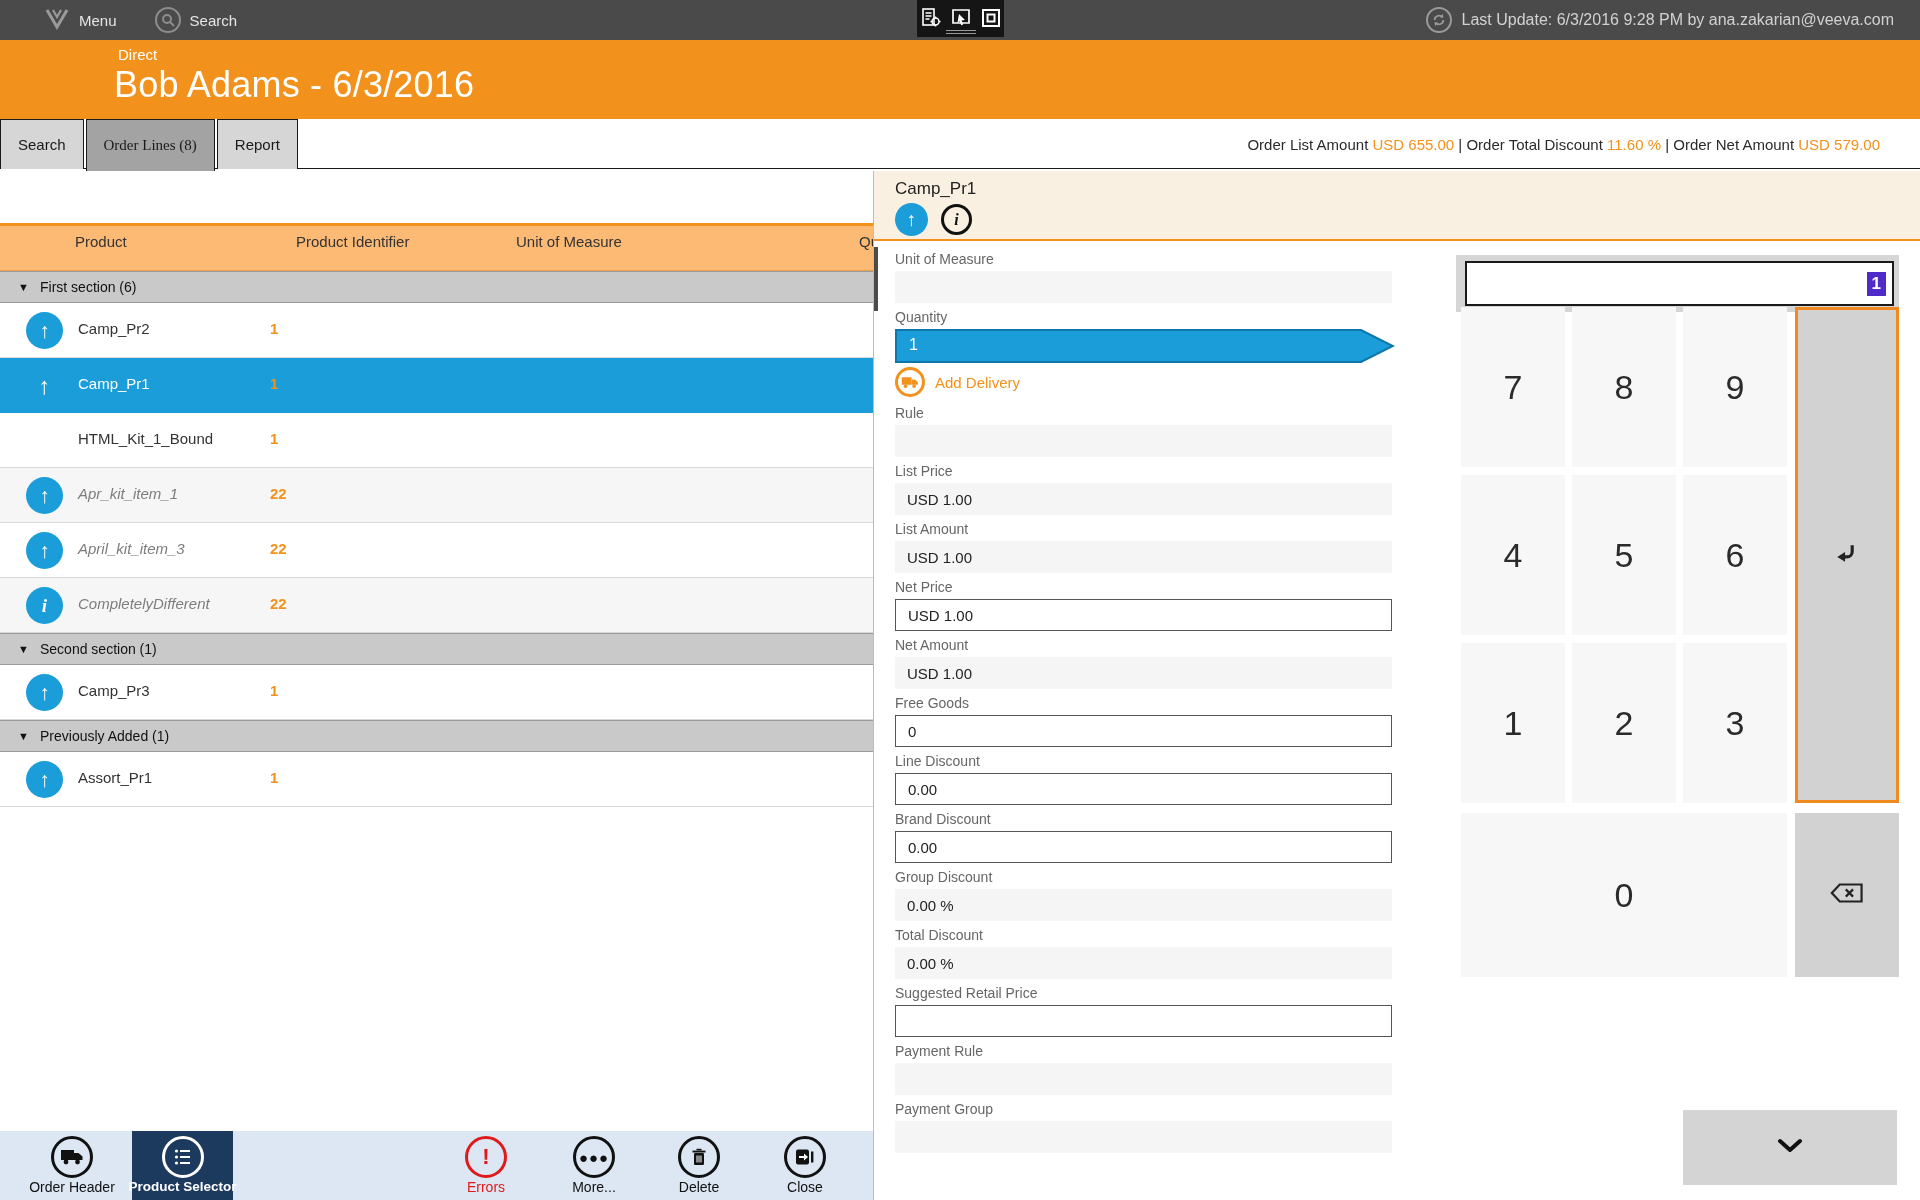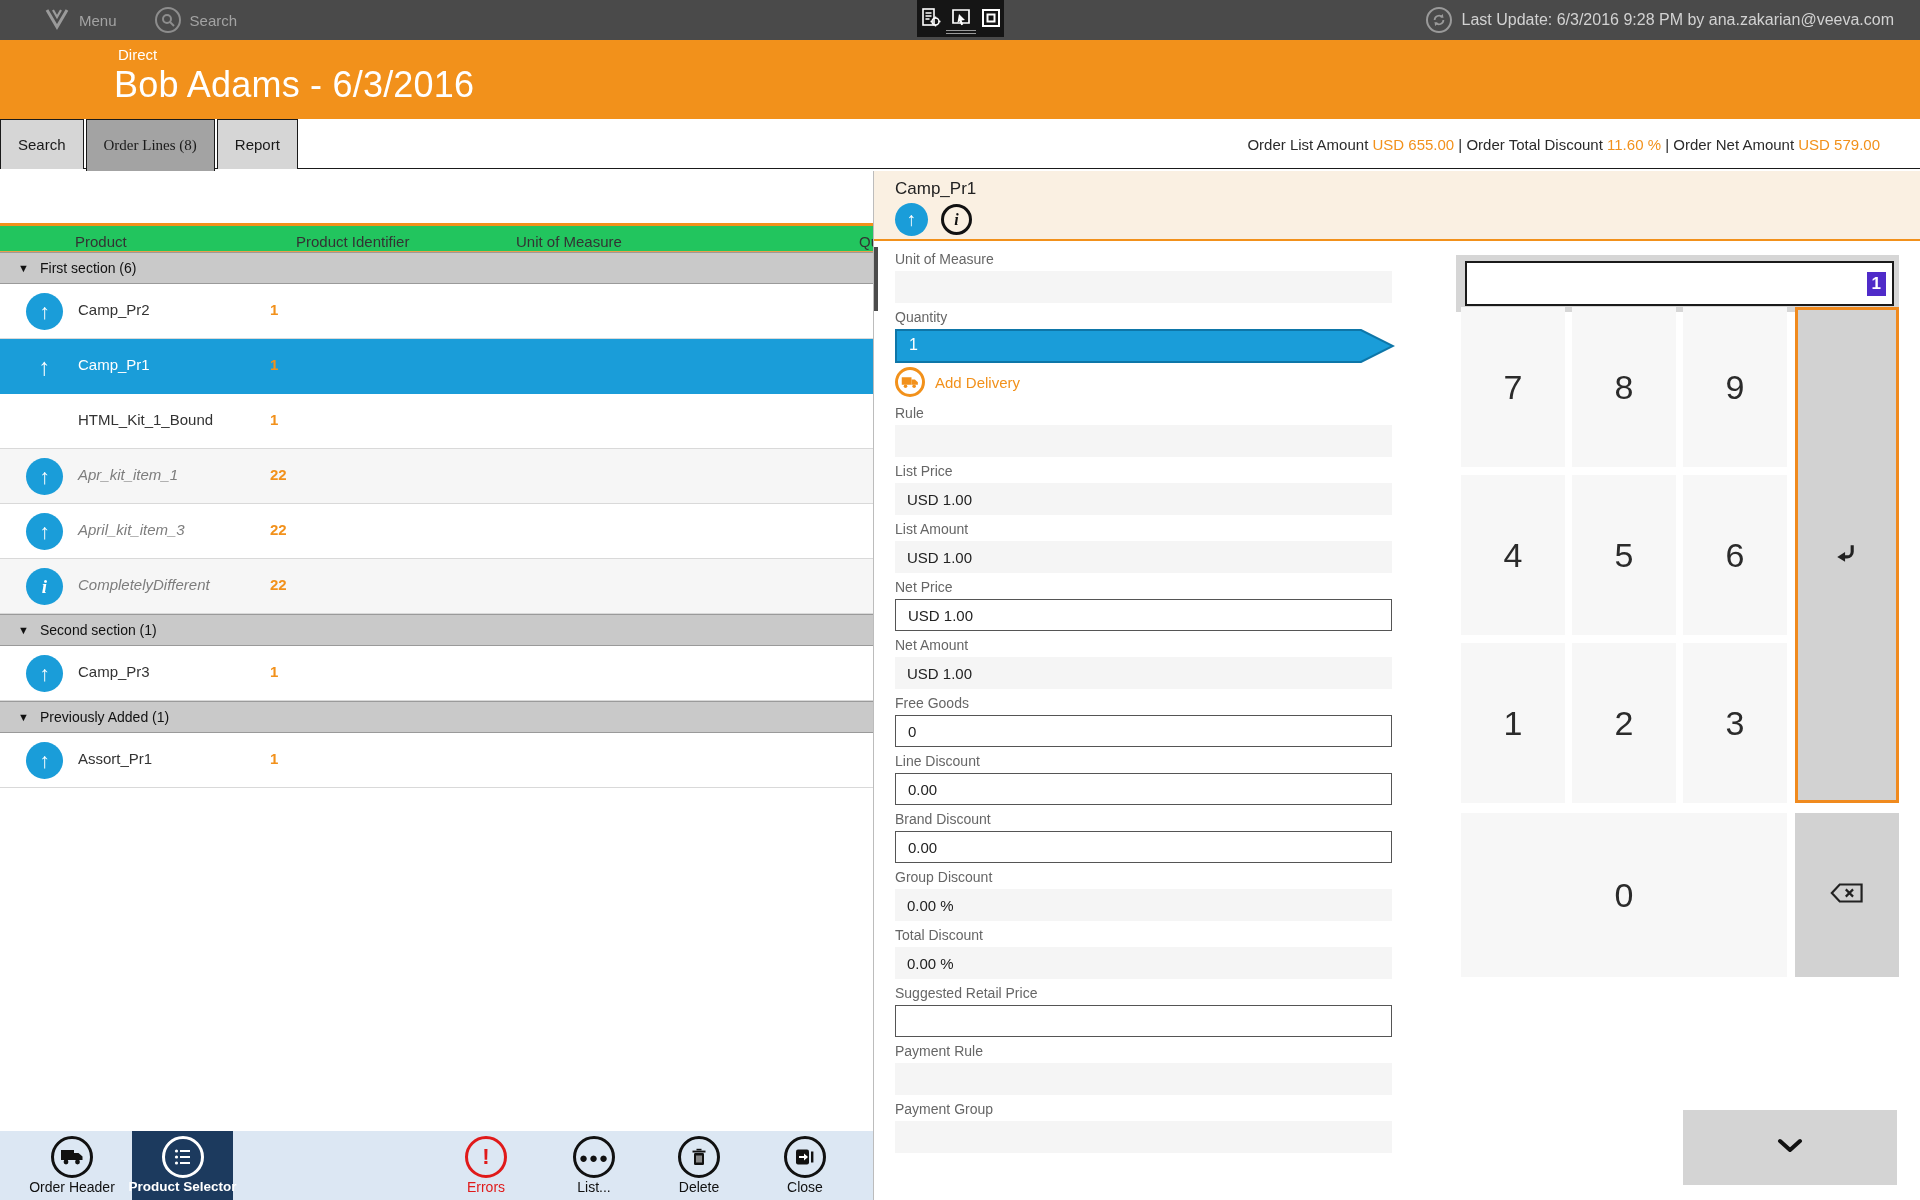--- a/index.html
+++ b/index.html
@@ -2,21 +2,21 @@
 <html><head>
 <meta charset="utf-8">
 <style>
   * { margin:0; padding:0; box-sizing:border-box; }
   html,body { width:1920px; height:1200px; overflow:hidden; }
   body { font-family:"Liberation Sans","DejaVu Sans",sans-serif; background:#fff; position:relative; }
 
   
   .topbar { position:absolute; left:0; top:0; width:1920px; height:40px; background:#4a4a4a; color:#a8a8a8; }
   .topbar-left { position:absolute; left:44px; top:0; height:40px; display:flex; align-items:center; gap:10px; }
-  .tb-item { display:flex; align-items:center; gap:9px; font-size:15px; color:#a3a3a3; cursor:default; }
+  .tb-item { display:flex; align-items:center; gap:9px; font-size:15px; color:#e5e5e5; cursor:default; }
   .tb-item + .tb-item { margin-left:28px; }
   .search-ring { width:26px; height:26px; border:2px solid #8d8d8d; border-radius:50%; display:flex; align-items:center; justify-content:center; }
   .overlay-block { position:absolute; left:917px; top:0; width:87px; height:37px; background:#151515; display:flex; align-items:flex-start; justify-content:center; gap:8px; padding-top:7px; }
   .ov-handle { position:absolute; left:29px; bottom:3px; width:30px; height:4px; border-top:1px solid #9a9a9a; border-bottom:1px solid #9a9a9a; }
   .topbar-right { position:absolute; right:26px; top:0; height:40px; display:flex; align-items:center; gap:10px; }
   .refresh-ring { width:26px; height:26px; border:2px solid #9a9a9a; border-radius:50%; display:flex; align-items:center; justify-content:center; }
   .lastupdate { font-size:16px; color:#d2d2d2; }
 
   
   .ohead { position:absolute; left:0; top:40px; width:1920px; height:79px; background:#f2911b; color:#fff; }
@@ -26,21 +26,21 @@
   
   .tabbar { position:absolute; left:0; top:119px; width:1920px; height:50px; background:#fff; border-bottom:1px solid #1a1a1a; }
   .tabs { position:absolute; left:0; top:0; height:50px; display:flex; gap:2px; }
   .tab { height:50px; display:flex; align-items:center; justify-content:center; padding:0 17px; font-size:15px; color:#1a1a1a; background:#d6d6d6; border:1px solid #1a1a1a; border-bottom:none; cursor:pointer; }
   .tab.active { background:#a3a3a3; position:relative; z-index:2; height:52px;font-family:Liberation Serif, serif; }
   .osummary { position:absolute; right:40px; top:0; height:50px; display:flex; align-items:center; font-size:15px; color:#2b2b2b; white-space:pre; }
   .osummary .ov { color:#f2911b; }
 
   
   .table { position:absolute; left:0; top:223px; width:873px; overflow:hidden; background:#fff; }
-  .thead { height:29px; background:#22c55e; border-top:3px solid #f2911b; border-bottom:1px solid #e8a04b; position:relative; }
+  .thead { height:48px; background:#fdba74; border-top:3px solid #f2911b; border-bottom:1px solid #e8a04b; position:relative; }
   .th { position:absolute; top:7px; font-size:15px; color:#333; white-space:nowrap; }
   .tsection { height:32px; background:#c9c9c9; border-top:1px solid #9a9a9a; border-bottom:1px solid #9a9a9a; display:flex; align-items:center; font-size:14px; color:#111; cursor:pointer; }
   .tsection .tri { width:22px; margin-left:18px; font-size:11px; color:#111; }
   .prow { height:55px; position:relative; border-bottom:1px solid #d9d9d9; background:#fff; cursor:pointer; }
   .prow.alt { background:#f6f6f6; }
   .prow.sel { background:#1a9dd9; border-bottom:1px solid #1a9dd9; }
   .ricon { position:absolute; left:26px; top:9px; width:37px; height:37px; }
   .circ { width:37px; height:37px; border-radius:50%; background:#1a9dd9; color:#fff; display:flex; align-items:center; justify-content:center; font-size:21px; font-weight:bold; }
   .prow.sel .circ { background:transparent; font-size:24px; }
   .circ.info { font-family:"Liberation Serif",serif; font-style:italic; font-size:19px; }
@@ -411,21 +411,21 @@
     <span class="tico">
         <span class="err-mark">!</span>
       </span>
     <span class="tlabel">Errors</span>
   </div>
 
   <div class="titem" style="left:534px">
     <span class="tico">
         <span class="dots">●●●</span>
       </span>
-    <span class="tlabel">List...</span>
+    <span class="tlabel">More...</span>
   </div>
 
   <div class="titem" style="left:639px">
     <span class="tico">
       <svg width="16" height="19" viewBox="0 0 16 19">
           <rect x="3" y="5" width="10" height="12" rx="1.2" fill="#111"></rect>
           <path d="M6 7.5v7M8 7.5v7M10 7.5v7" stroke="#fff" stroke-width="1"></path>
           <rect x="1.5" y="2.6" width="13" height="1.9" fill="#111"></rect>
           <rect x="5.5" y="0.8" width="5" height="1.6" fill="#111"></rect>
         </svg>

